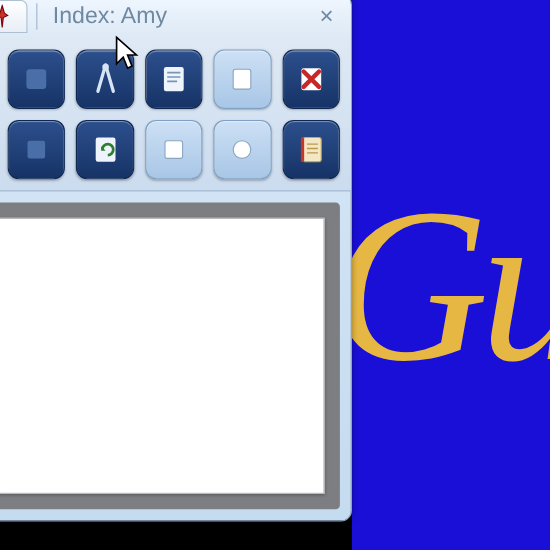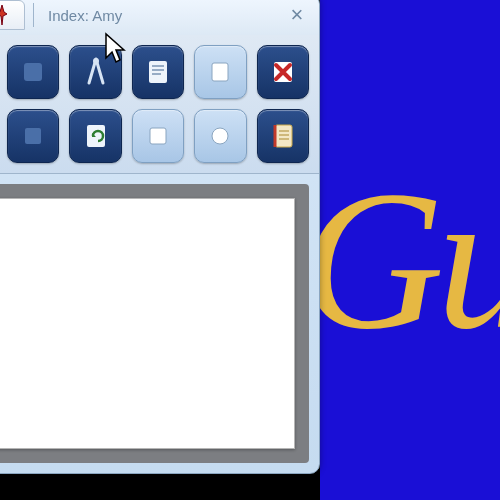--- a/index.html
+++ b/index.html
@@ -73,21 +73,21 @@
     justify-content: center;
   }
   .sep {
     width: 1px;
     height: 24px;
     background: #9fb5cc;
   }
   .title {
     flex: 1;
     color: #6f89a3;
-    font-size: 15px;
+    font-size: 21px;
     padding-left: 6px;
   }
   .close-x {
     color: #6f89a3;
     font-size: 22px;
     width: 24px;
     text-align: center;
   }
   .toolbar {
     padding: 10px 10px 10px 34px;

